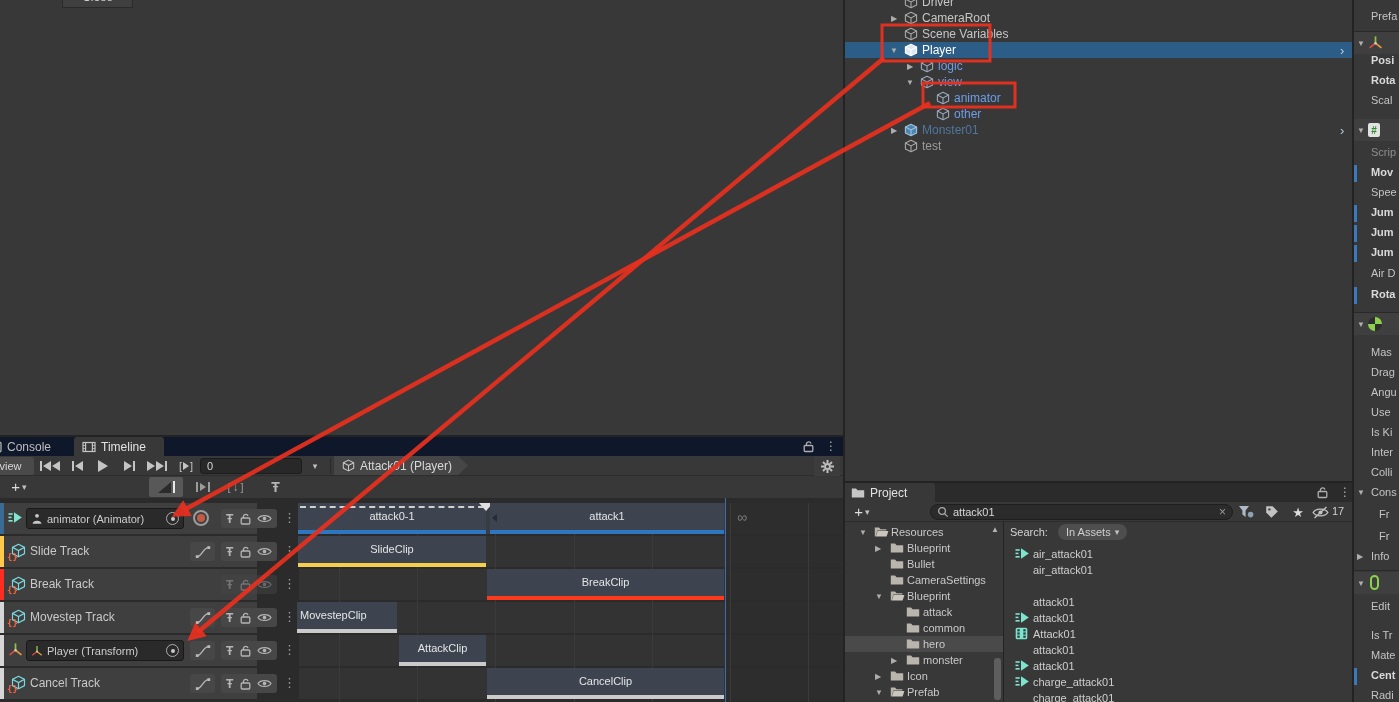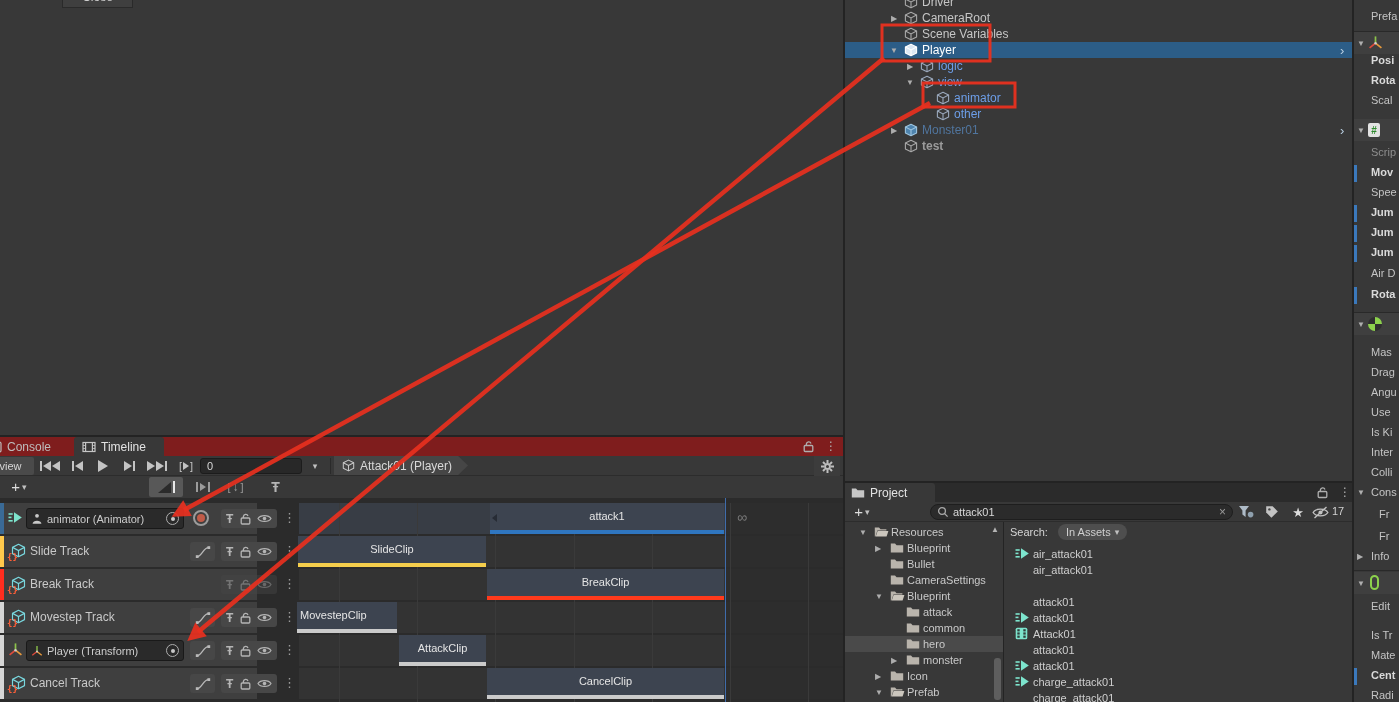--- a/index.html
+++ b/index.html
@@ -14,21 +14,21 @@
   .hdiv { position:absolute; height:2px; background:#232323; }
 
   
   #close-btn { position:absolute; left:62px; top:-20px; width:71px; height:28px;
     background:#3F3F3F; border:1px solid #2A2A2A; border-right:1px solid #2A2A2A;
     color:#CFCFCF; font-size:12px; display:flex; align-items:flex-end; justify-content:center;
     padding-bottom:3px; }
 
   
   #timeline-panel { position:absolute; left:0; top:437px; width:843px; height:265px; background:#383838; }
-  #tl-tabbar { position:absolute; left:0; top:0; width:843px; height:19px; background:#7f1d1d; }
+  #tl-tabbar { position:absolute; left:0; top:0; width:843px; height:19px; background:#0f172a; }
   .tab { position:absolute; top:0; height:19px; display:flex; align-items:center; gap:5px;
     font-size:12px; color:#BDBDBD; padding:0 8px; }
   .tab.active { background:#383838; color:#E2E2E2; border-radius:3px 3px 0 0; }
   .minicon { display:inline-flex; align-items:center; }
   .lock-glyph, .kebab-glyph { color:#AFAFAF; font-size:12px; }
 
   #tl-transport { position:absolute; left:0; top:19px; width:843px; height:20px; background:#383838;
     border-bottom:1px solid #2C2C2C; }
   .tbtn { position:absolute; top:1px; height:18px; display:flex; align-items:center; justify-content:center; gap:1px; }
   .pv-btn { background:#4A4A4A; border-radius:2px; color:#D6D6D6; font-size:11px; }
@@ -102,21 +102,21 @@
 
   
   #hierarchy-panel { position:absolute; left:845px; top:0; width:507px; height:483px; background:#383838; overflow:hidden; }
   .hrow { position:absolute; left:0; width:507px; height:16px; display:flex; align-items:center; font-size:12px; }
   .hrow.selected { background:#2C5D87; }
   .h-arrow { position:absolute; font-size:8px; color:#ADADAD; width:10px; text-align:center; }
   .h-icon { position:absolute; width:14px; height:14px; }
   .h-label { position:absolute; white-space:nowrap; }
   .h-chevron { position:absolute; left:495px; color:#B9CFE2; font-size:13px; }
   .c-normal { color:#C6C6C6; } .c-child { color:#6D9EE8; } .c-sel { color:#FFFFFF; }
-  .c-prefabdim { color:#50759E; } .c-dim { color:#9B9B9B;font-weight:bold; }
+  .c-prefabdim { color:#50759E; } .c-dim { color:#9B9B9B; }
 
   
   #project-panel { position:absolute; left:843px; top:483px; width:509px; height:219px; background:#383838; overflow:hidden; }
   #pj-tabbar { position:absolute; left:0; top:0; width:509px; height:19px; background:#2B2B2B; }
   #pj-toolbar { position:absolute; left:0; top:19px; width:509px; height:20px; background:#383838; border-bottom:1px solid #2C2C2C; }
   #pj-search { position:absolute; left:87px; top:2px; width:303px; height:16px; background:#2B2B2B;
     border:1px solid #1E1E1E; border-radius:8px; display:flex; align-items:center; gap:4px; padding:0 6px;
     font-size:11px; color:#D8D8D8; }
   #pj-search .clear-x { margin-left:auto; color:#9A9A9A; font-size:12px; }
   .pj-toolicon { position:absolute; top:2px; width:22px; height:16px; display:flex; align-items:center; justify-content:center; }
@@ -540,20 +540,26 @@
         <div class="lane" style="left: 428px; top: 137px; width: 118px; background: rgb(45, 45, 45);"></div>
         <div class="lane" style="left: 2px; top: 170px; width: 426px; background: rgb(51, 51, 51);"></div>
         <div class="lane" style="left: 428px; top: 170px; width: 118px; background: rgb(45, 45, 45);"></div>
         <div class="gridline" style="left: 42px; top: 5px; height: 199px;"></div>
         <div class="gridline" style="left: 120.2px; top: 5px; height: 199px;"></div>
         <div class="gridline" style="left: 198.4px; top: 5px; height: 199px;"></div>
         <div class="gridline" style="left: 276.6px; top: 5px; height: 199px;"></div>
         <div class="gridline" style="left: 354.8px; top: 5px; height: 199px;"></div>
         <div class="gridline" style="left: 433px; top: 5px; height: 199px;"></div>
         <div class="gridline" style="left: 511.2px; top: 5px; height: 199px;"></div>
+        <div class="clip" style="left: 1px; top: 5px; width: 188px;">
+          <span class="clip-label">attack0-1</span>
+          <span class="clip-bar" style="background:#2F76C0"></span>
+          <span class="clip-dash"></span>
+          <span class="endcap-tri" style="right:-7px;top:0;"></span>
+        </div>
         <div class="clip" style="left: 193px; top: 5px; width: 234px;">
           <span class="clip-label">attack1</span>
           <span class="clip-bar" style="background:#2F76C0"></span>
           <span class="incap-tri"></span>
         </div>
         <div class="clip" style="left: 190px; top: 71px; width: 237px;">
           <span class="clip-label">BreakClip</span>
           <span class="clip-bar" style="background:#FF3A1C"></span>
         </div>
         <div class="clip" style="left: 1px; top: 38px; width: 188px;">

